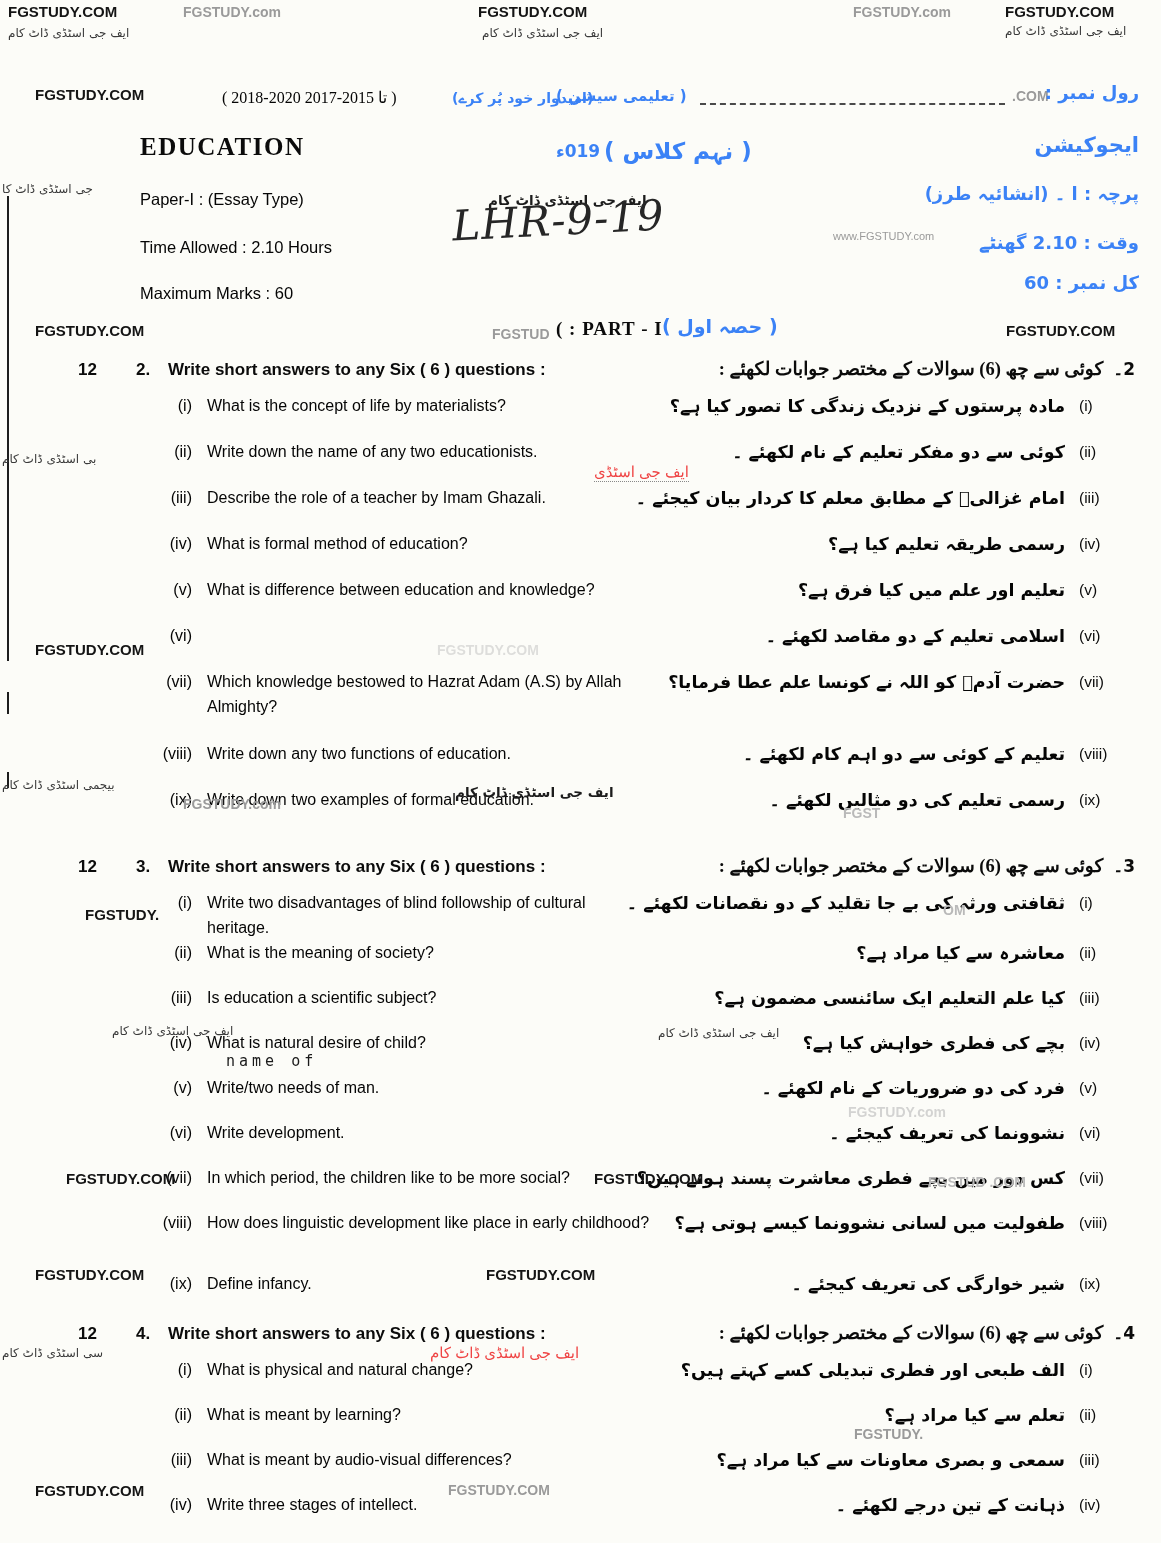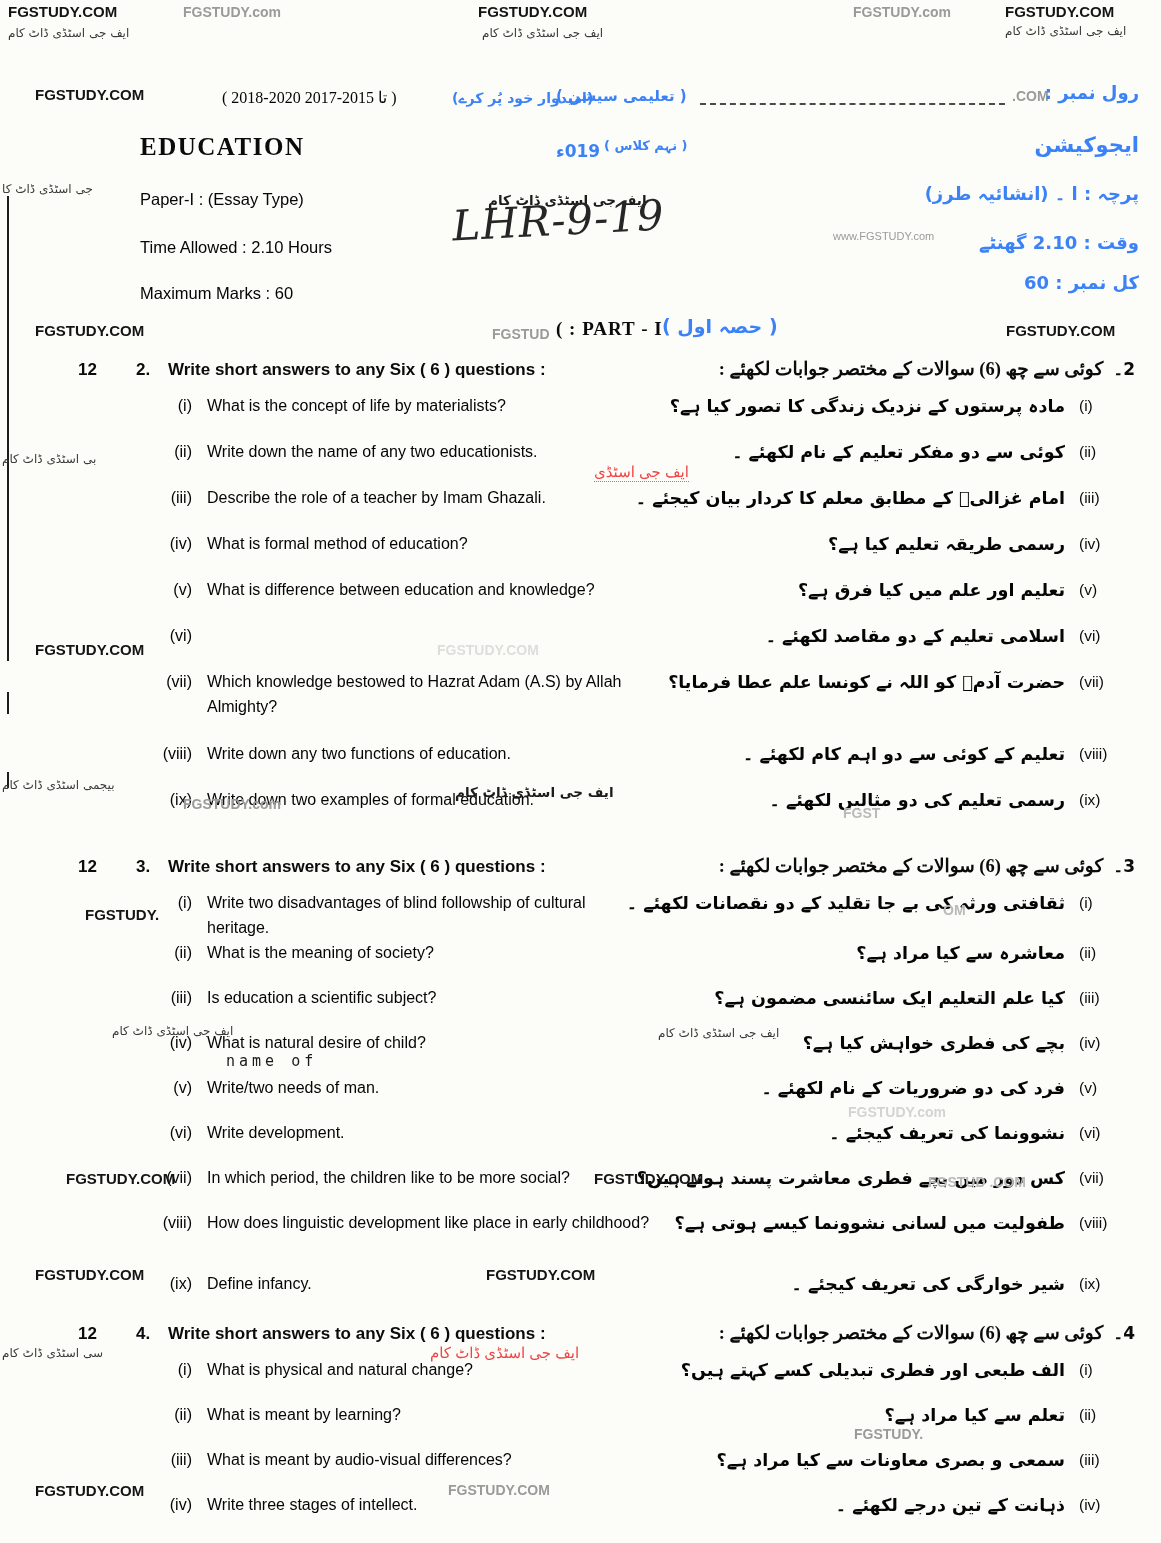--- a/index.html
+++ b/index.html
@@ -66,21 +66,21 @@
 <span class="abs wmB" style="left:35px;top:86px">FGSTUDY.COM</span>
 <span class="abs hdr" style="left:222px;top:88px;font-family:Liberation Serif, serif;font-size:16px">( 2018-2020 تا 2015-2017 )</span>
 <span class="abs hdrUr" style="left:452px;top:90px;font-size:14px">(امیدوار خود پُر کرے)</span>
 <span class="abs hdrUr" style="left:556px;top:87px;font-size:15px">( تعلیمی سیشن )</span>
 <div class="abs dashline" style="left:700px;top:103px;width:305px"></div>
 <span class="abs wmG" style="left:1012px;top:88px">.COM</span>
 <span class="abs hdrUr" style="right:22px;top:82px">رول نمبر :</span>
 
 <span class="abs title-en" style="left:140px;top:133px">EDUCATION</span>
 <span class="abs hdrUr" style="left:556px;top:141px;font-size:17px">019ء</span>
-<span class="abs hdrUr" style="left:604px;top:138px;font-size:13px">( نہم کلاس )</span>
+<span class="abs hdrUr" style="left:604px;top:138px;font-size:23px">( نہم کلاس )</span>
 <span class="abs hdrUr" style="right:22px;top:133px;font-size:21px">ایجوکیشن</span>
 
 <span class="abs wmUs" style="left:2px;top:182px">جی اسٹڈی ڈاٹ کا</span>
 <span class="abs hdr" style="left:140px;top:190px">Paper-I : (Essay Type)</span>
 <span class="abs wmU" style="left:488px;top:192px">ایف جی اسٹڈی ڈاٹ کام</span>
 <span class="abs hdrUr" style="right:22px;top:183px">پرچہ : ا ۔ (انشائیہ طرز)</span>
 <span class="abs code" style="left:452px;top:196px">LHR-9-19</span>
 <span class="abs hdr" style="left:140px;top:238px">Time Allowed : 2.10  Hours</span>
 <span class="abs wmG" style="left:833px;top:230px;font-size:11px;font-weight:normal">www.FGSTUDY.com</span>
 <span class="abs hdrUr" style="right:22px;top:232px">وقت : 2.10 گھنٹے</span>

